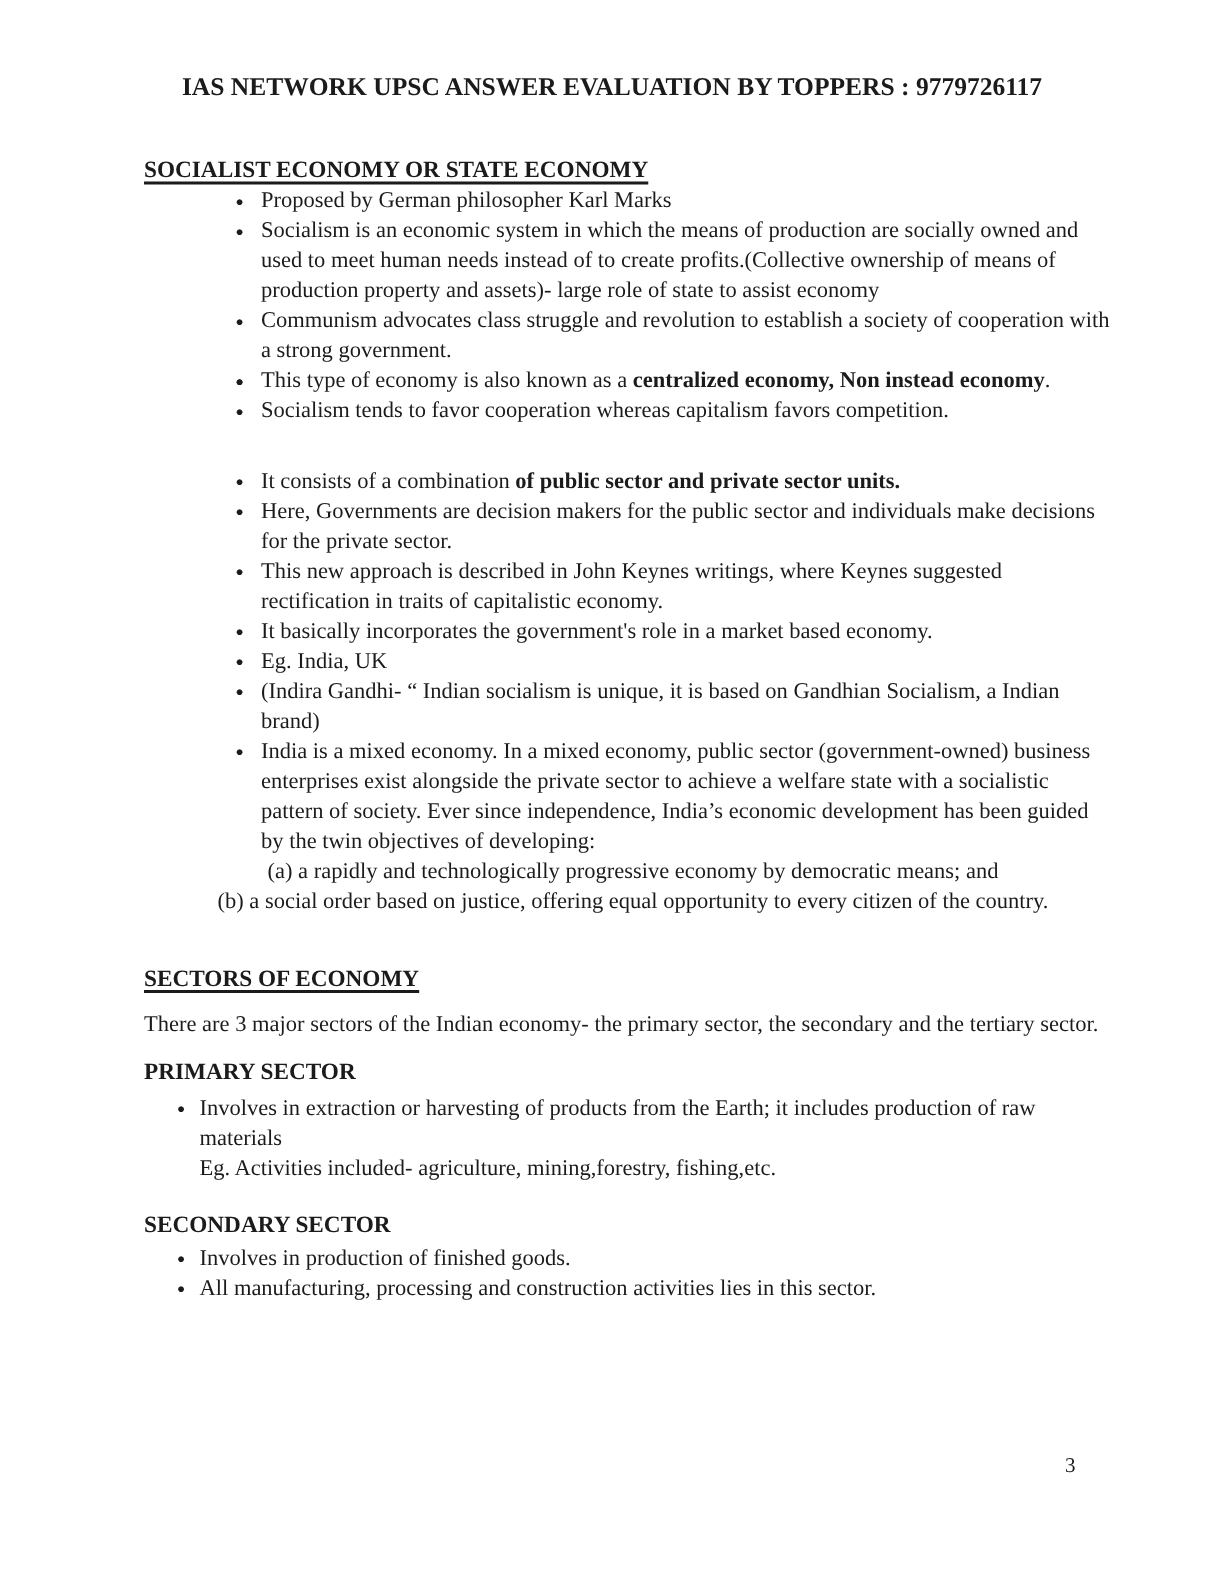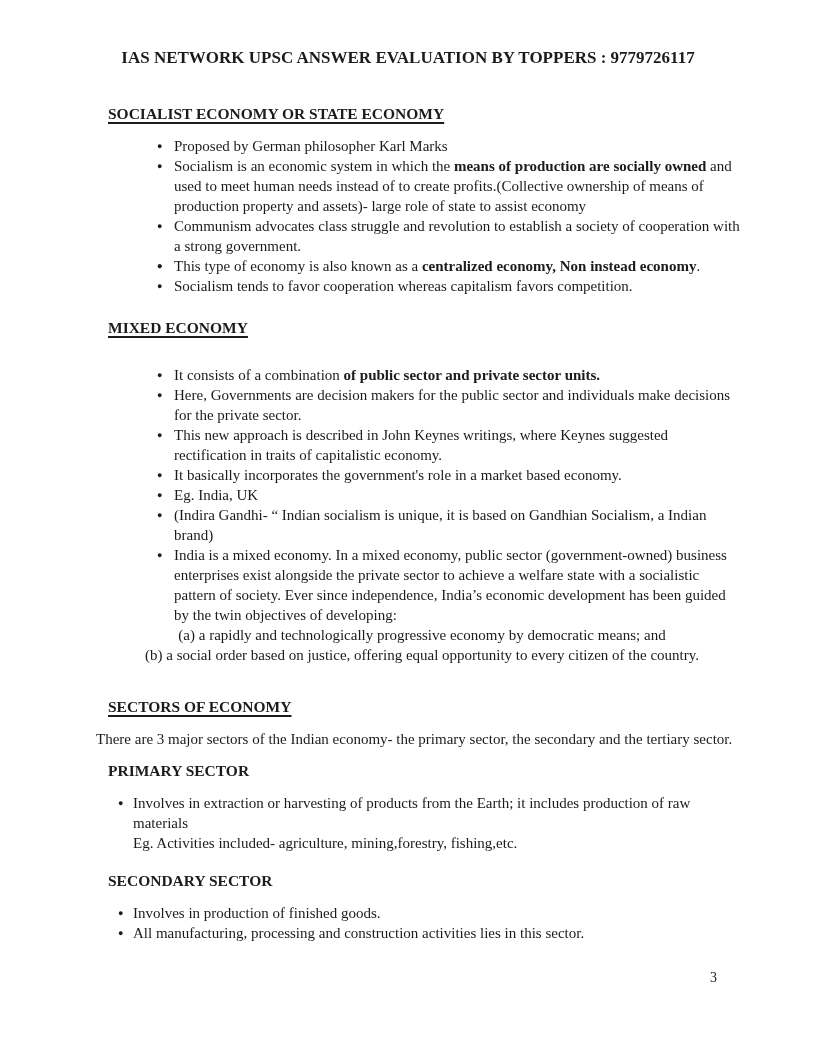--- a/index.html
+++ b/index.html
@@ -21,21 +21,21 @@
     overflow: hidden;
   }
   .doc-header {
     margin: 0;
     text-align: center;
     font-weight: bold;
     font-size: 17px;
     line-height: 20px;
   }
   h2.h {
-    margin: 12px;
+    margin: 0;
     font-size: 15.5px;
     font-weight: bold;
     line-height: 20px;
   }
   h2.underline {
     text-decoration: underline;
     text-decoration-thickness: 1.5px;
     text-underline-offset: 3px;
   }
   ul.blist {
@@ -92,40 +92,39 @@
   <div class="doc-header">IAS NETWORK UPSC ANSWER EVALUATION BY TOPPERS : 9779726117</div>
 
   <h2 class="h underline" id="h-socialist">SOCIALIST ECONOMY OR STATE ECONOMY</h2>
   <ul class="blist deep" id="ul-socialist">
     <li class="li">
       <span class="bullet">●</span>
       <span class="li-text"><span>Proposed by German philosopher Karl Marks</span></span>
     </li>
     <li class="li">
       <span class="bullet">●</span>
-      <span class="li-text"><span>Socialism is an economic system in which the </span><span style="font-weight: bold;">means of production are socially owned</span><span> and used to meet human needs instead of to create profits.(Collective ownership of means of production property and assets)- large role of state to assist economy</span></span>
+      <span class="li-text"><span>Socialism is an economic system in which the </span><span style="font-weight: normal;">means of production are socially owned</span><span> and used to meet human needs instead of to create profits.(Collective ownership of means of production property and assets)- large role of state to assist economy</span></span>
     </li>
     <li class="li">
       <span class="bullet">●</span>
       <span class="li-text"><span>Communism advocates class struggle and revolution to establish a society of cooperation with a strong government.</span></span>
     </li>
     <li class="li">
       <span class="bullet">●</span>
     </li>
     <li class="li">
       <span class="bullet">●</span>
       <span class="li-text"><span>This type of economy is also known as a </span><span style="font-weight: bold;">centralized economy, Non instead economy</span><span>.</span></span>
     </li>
     <li class="li">
       <span class="bullet">●</span>
       <span class="li-text"><span>Socialism tends to favor cooperation whereas capitalism favors competition.</span></span>
     </li>
   </ul>
 
-  <h2 class="h underline" id="h-mixed">MIXED ECONOMY</h2>
   <ul class="blist deep" id="ul-mixed">
     <li class="li">
       <span class="bullet">●</span>
       <span class="li-text"><span>It consists of a combination </span><span style="font-weight: bold;">of public sector and private sector units.</span></span>
     </li>
     <li class="li">
       <span class="bullet">●</span>
       <span class="li-text"><span>Here, Governments are decision makers for the public sector and individuals make decisions for the private sector.</span></span>
     </li>
     <li class="li">

